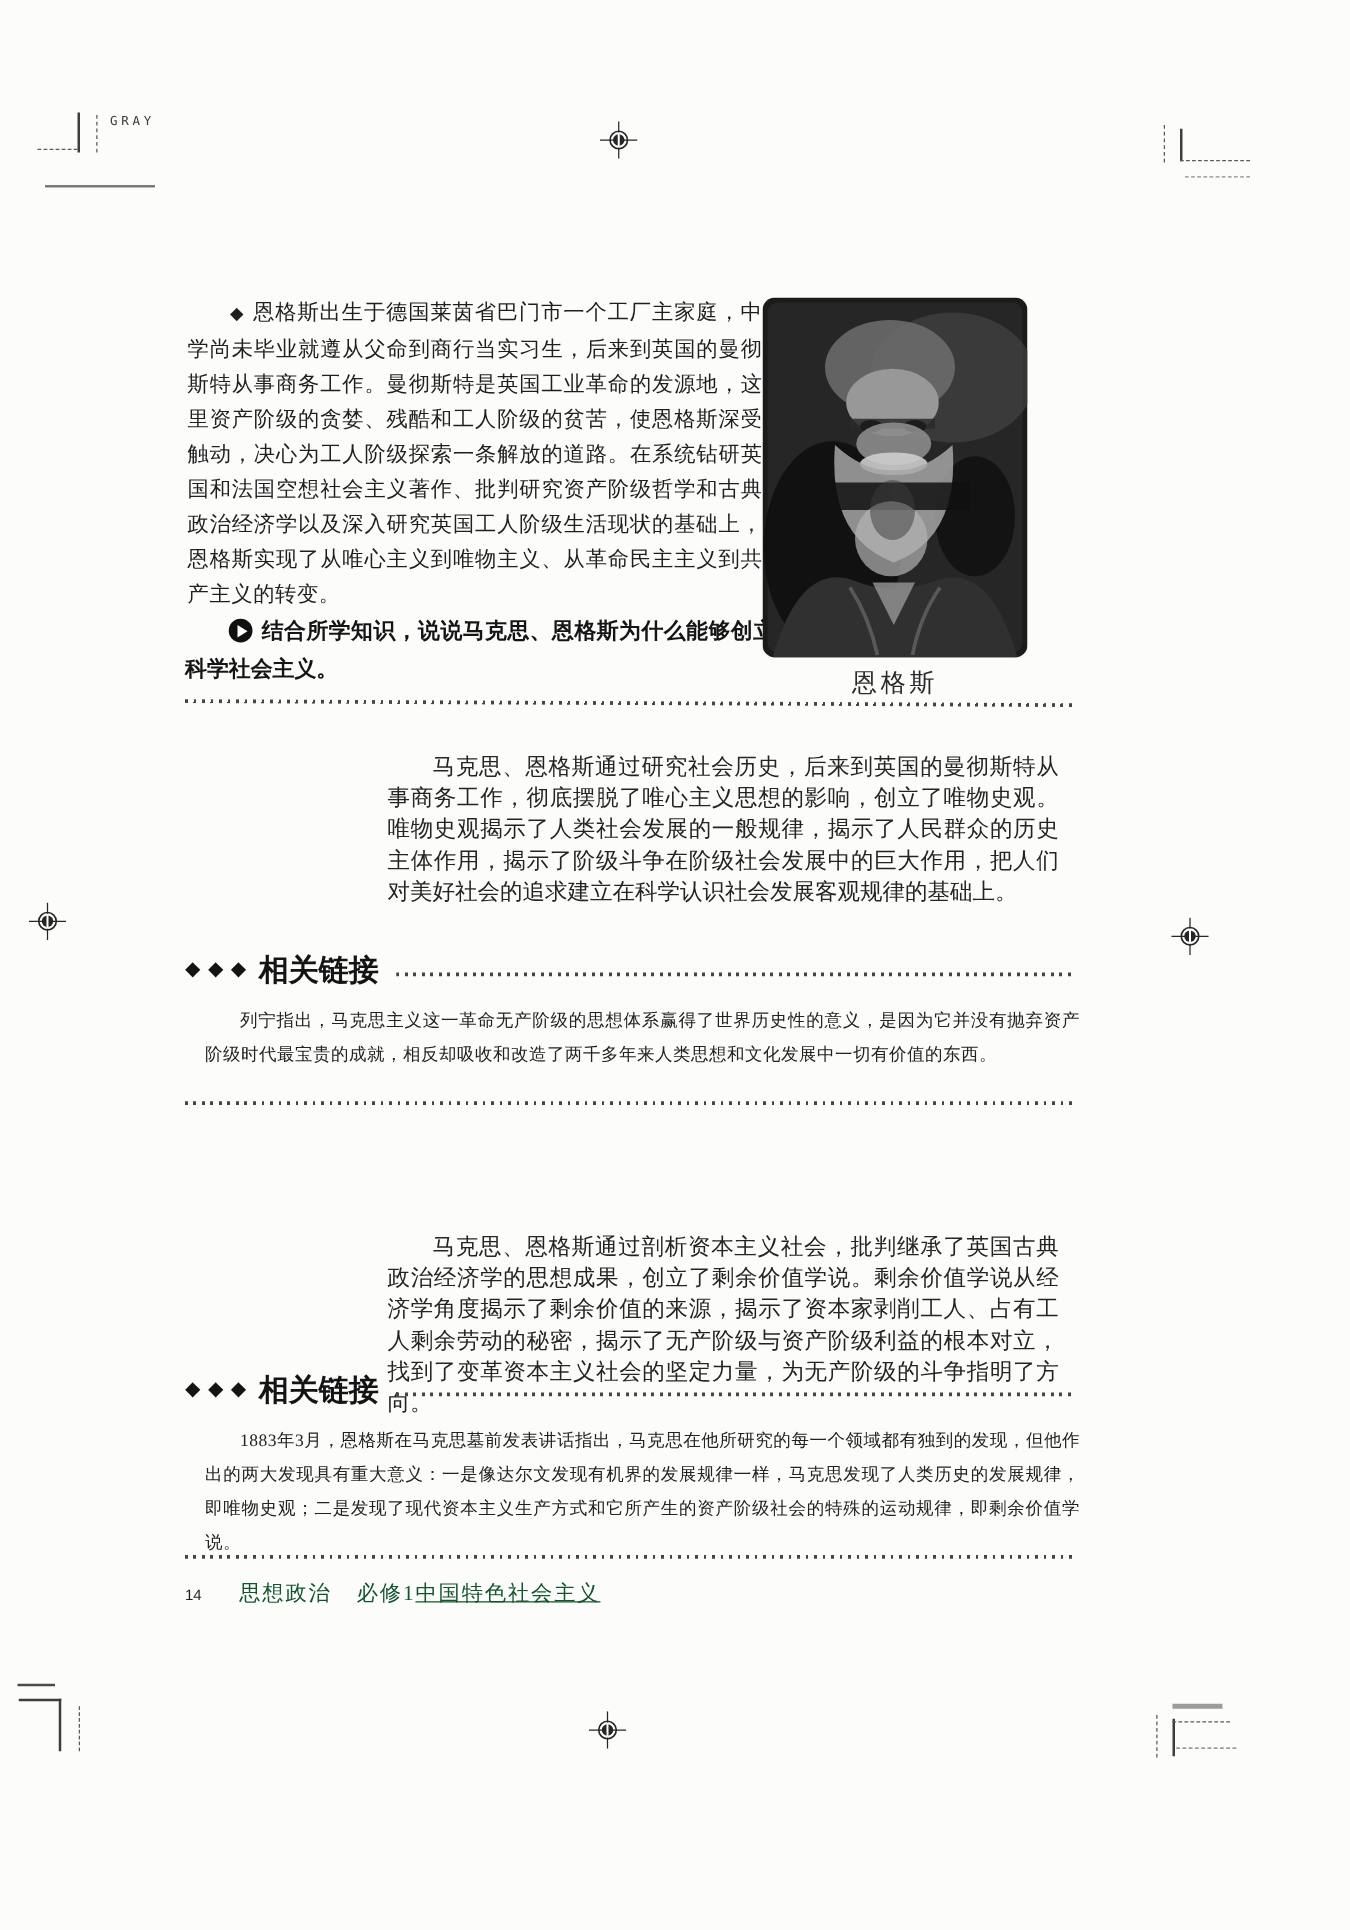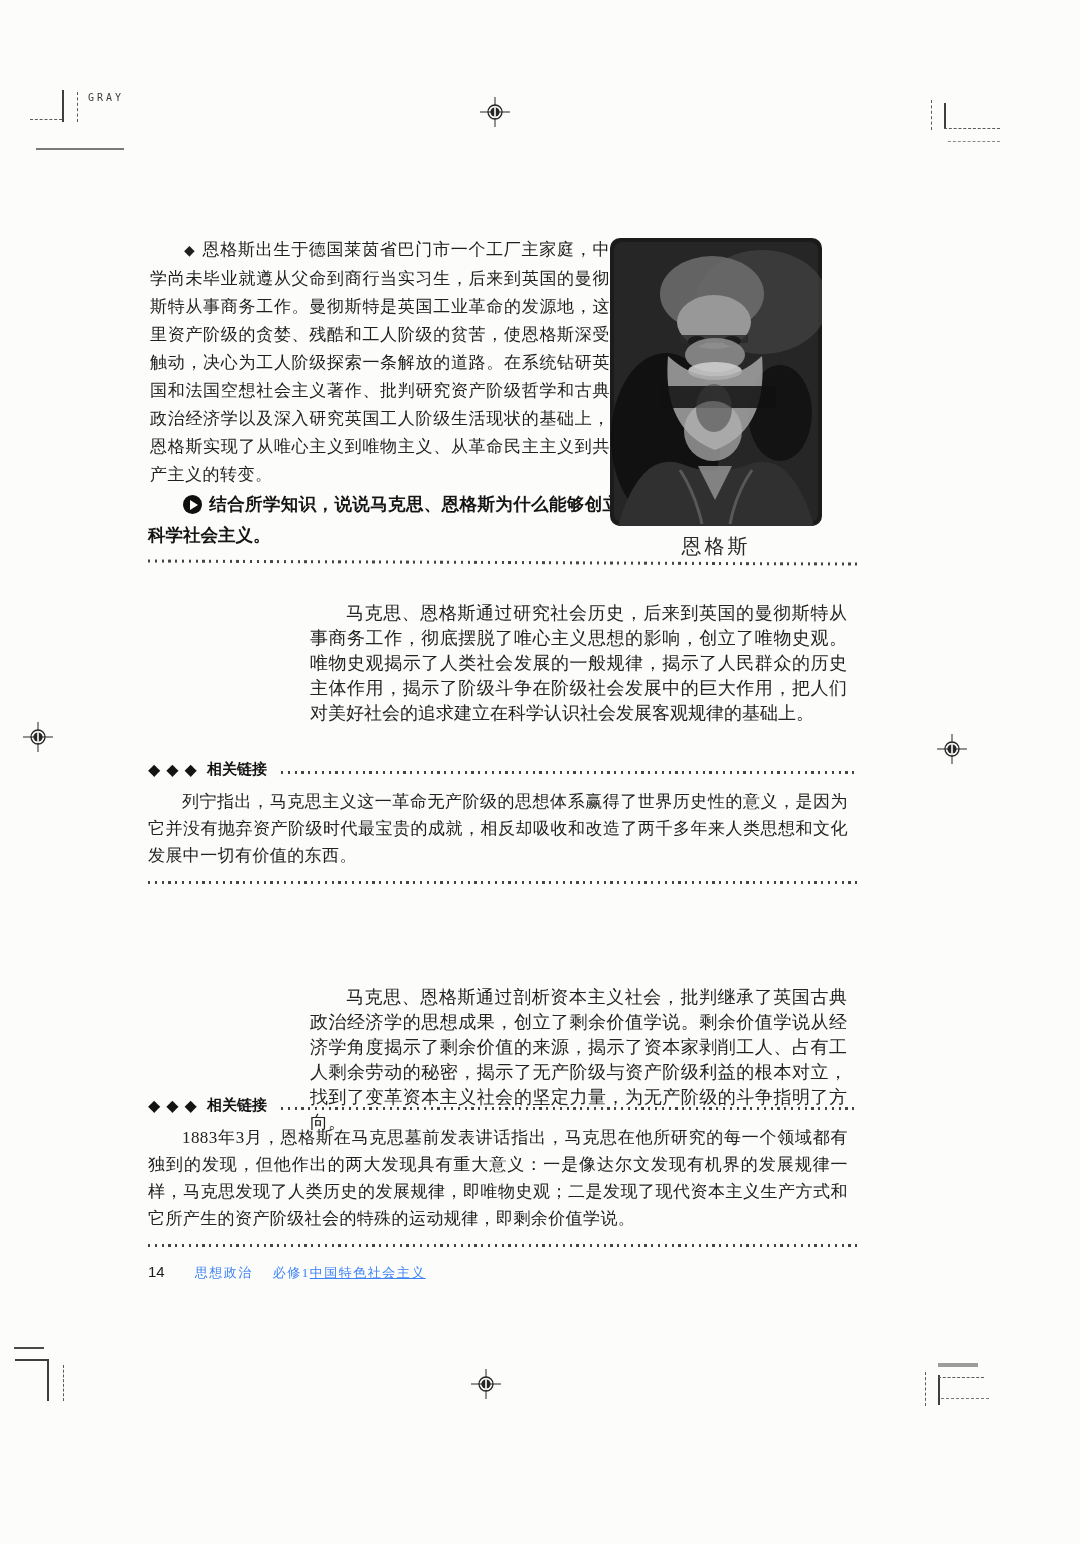--- a/index.html
+++ b/index.html
@@ -45,33 +45,33 @@
        font-size:18px;line-height:25px;text-align:justify;text-indent:2em;color:#242424;}
   .para1{top:601px;}
   .para2{top:961px;margin-top:24px;}
 
   
   .link-head{position:absolute;left:148px;width:710px;display:flex;align-items:center;}
   .lh1{top:760px;}
   .lh2{top:1096px;}
   .diamonds{font-size:16px;letter-spacing:6px;color:#141414;line-height:1;}
   .link-title{font-family:"Liberation Sans","DejaVu Sans",sans-serif;font-weight:bold;
-       font-size:15px;color:#141414;margin-left:4px;white-space:nowrap;}
+       font-size:24px;color:#141414;margin-left:4px;white-space:nowrap;}
   .leader{flex:1;height:3px;margin-left:14px;margin-top:6px;
        background:repeating-linear-gradient(to right,#454545 0 2.2px,transparent 2.2px 6.8px);}
-  .link-body{position:absolute;left:148px;width:700px;margin:0;
-       font-size:17px;line-height:27px;letter-spacing:.4px;
+  .link-body{position:absolute;left:148px;width:700px;margin:16px;
+       font-size:14px;line-height:27px;letter-spacing:.4px;
        text-align:justify;text-indent:2em;color:#222;}
   .lb1{top:788px;}
   .lb2{top:1124px;}
 
   
   .footer{left:148px;top:1263px;display:flex;align-items:baseline;}
-  .pagenum{font-family:"Liberation Sans","DejaVu Sans",sans-serif;font-size:15px;color:#1d1d1d;}
-  .fitem{font-size:13px;letter-spacing:1.5px;color:#3b82f6;}
+  .pagenum{font-family:"Liberation Sans","DejaVu Sans",sans-serif;font-size:12px;color:#1d1d1d;}
+  .fitem{font-size:17px;letter-spacing:1.5px;color:#14532d;}
   .f-course{margin-left:30px;}
   .f-volume{margin-left:20px;}
   .f-title{text-decoration:underline;}
 </style>
 </head>
 <body>
 
 <div class="abs gray-label">GRAY</div>
 
 <div>

